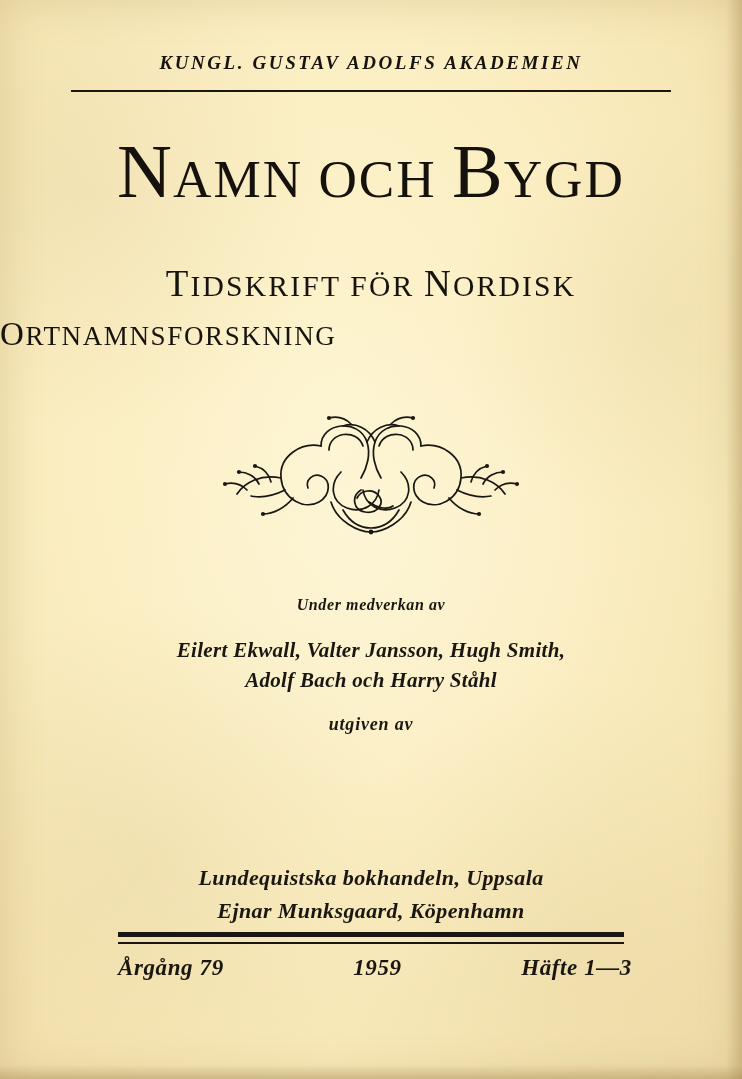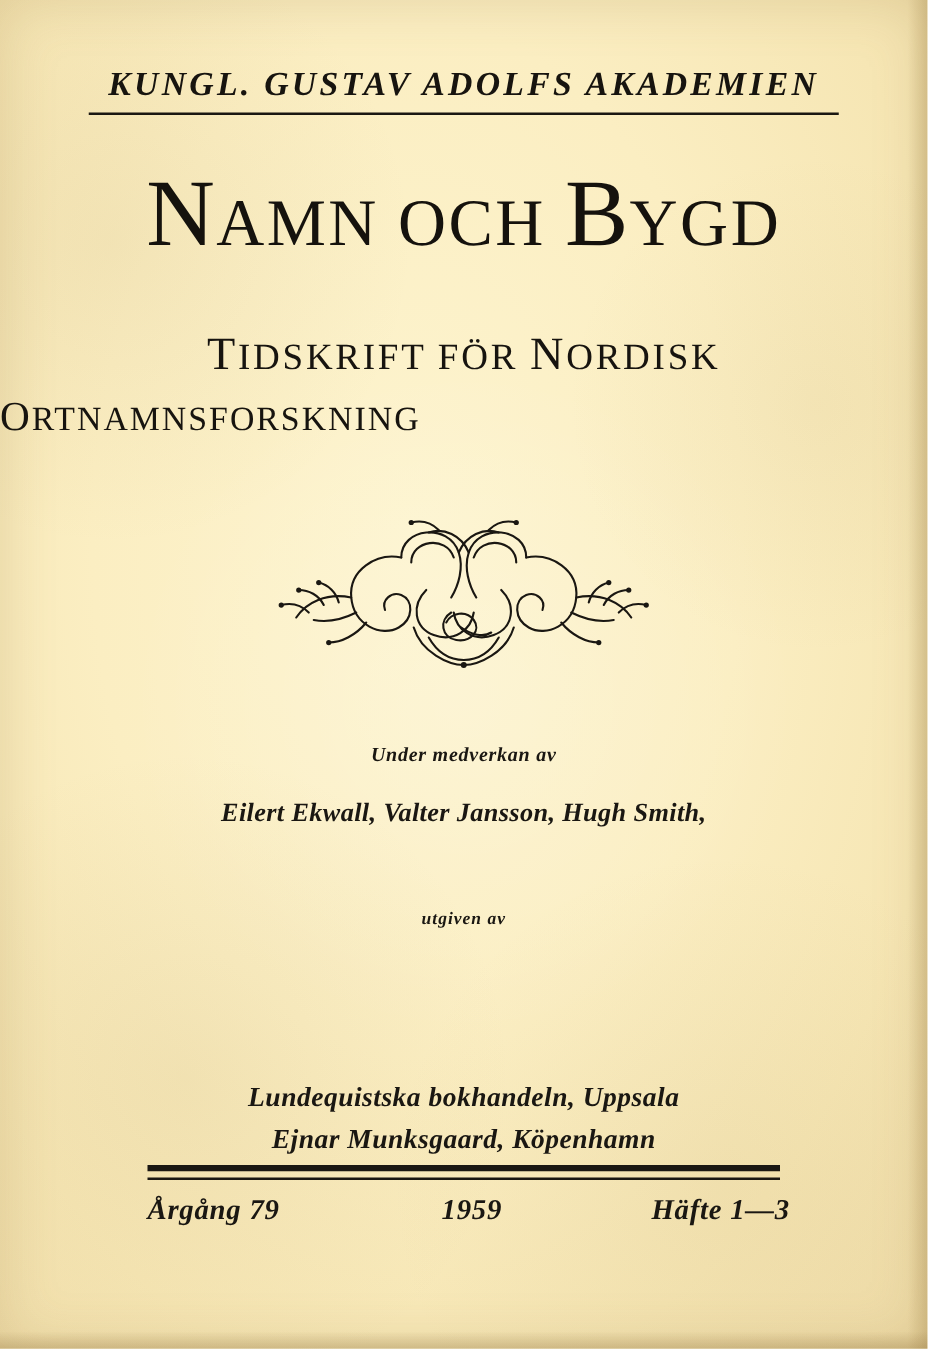--- a/index.html
+++ b/index.html
@@ -49,21 +49,21 @@
   }
 
   .academy {
     position: absolute;
     left: 0; right: 0;
     top: 52px;
     text-align: center;
     font-family: "Liberation Serif", serif;
     font-style: italic;
     font-weight: bold;
-    font-size: 27px;
+    font-size: 19px;
     letter-spacing: 2.6px;
     color: #17140f;
   }
   .rule-top {
     position: absolute;
     left: 71px;
     right: 71px;
     top: 90px;
     height: 2px;
     background: #1a1712;
@@ -146,23 +146,22 @@
   }
 
   .publishedby {
     position: absolute;
     left: 0; right: 0;
     top: 714px;
     text-align: center;
     font-family: "Liberation Serif", serif;
     font-style: italic;
     font-weight: bold;
-    font-size: 14px;
+    font-size: 18px;
     letter-spacing: 0.8px;
-    margin-top: 14px;
   }
   .editor {
     position: absolute;
     left: 0; right: 0;
     top: 748px;
     text-align: center;
     font-family: "Liberation Serif", serif;
     font-size: 29px;
     letter-spacing: 2px;
   }
@@ -310,20 +309,21 @@
         <circle cx="62" cy="116" r="2.1"></circle>
         <circle cx="278" cy="116" r="2.1"></circle>
         <circle cx="170" cy="134" r="2.4"></circle>
       </g>
     </svg>
 
     <div class="credits">
       <div class="lead">Under medverkan av</div>
       <div class="names">
         <div>Eilert Ekwall, Valter Jansson, Hugh Smith,</div>
+        <div>Adolf Bach och Harry Ståhl</div>
       </div>
     </div>
 
     <div class="publishedby">utgiven av</div>
 
     <div class="pubs">
       <div>Lundequistska bokhandeln, Uppsala</div>
       <div>Ejnar Munksgaard, Köpenhamn</div>
     </div>
 

